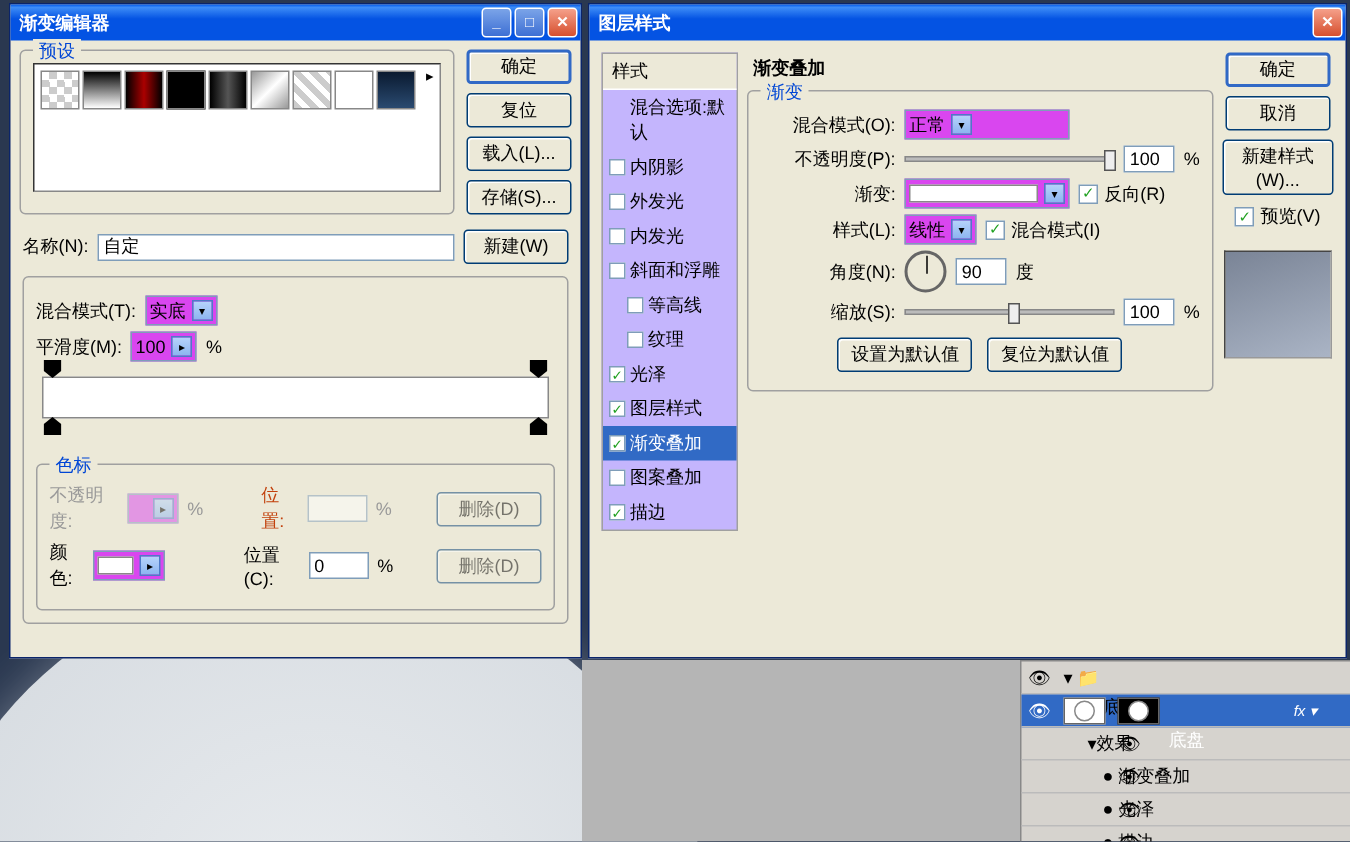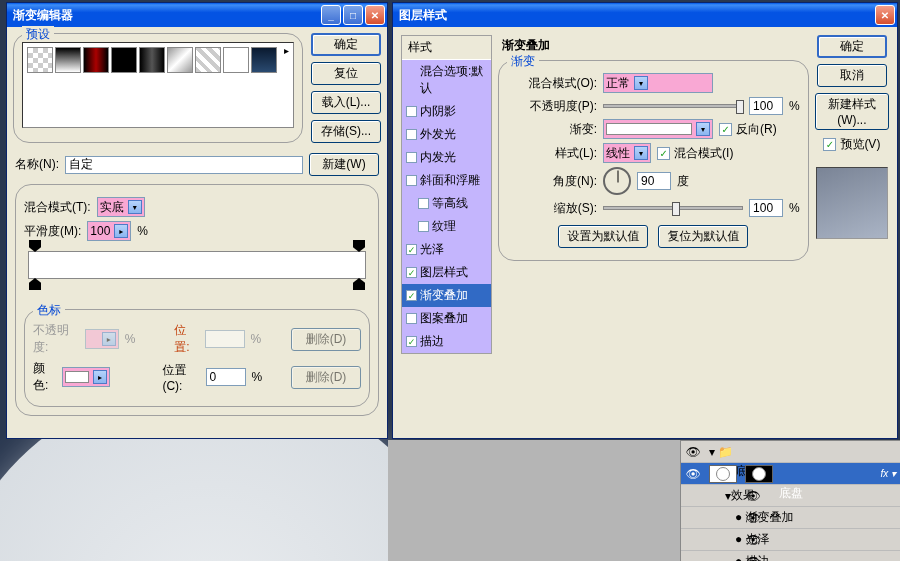--- a/index.html
+++ b/index.html
@@ -9,25 +9,25 @@
 .titlebar { height: 24px; background: linear-gradient(to bottom, #0058e8, #3e8df7 8%, #0453e3 40%, #0453e3); color: #fff; display: flex; align-items: center; padding: 0 2px 0 6px; font-weight: bold; }
 .titlebar .title { flex: 1; }
 .titlebar .wbtns { display: flex; gap: 2px; }
 .wbtn { width: 20px; height: 20px; border: 1px solid #fff; border-radius: 3px; display: flex; align-items: center; justify-content: center; font-size: 10px; font-weight: bold; cursor: pointer; }
 .wbtn.min, .wbtn.max { background: linear-gradient(#7ba4e8,#3d6fd4); color: #fff; }
 .wbtn.close { background: linear-gradient(#f5a08a,#d64f2e); color: #fff; }
 
 .btn { background: #ece9d8; border: 1px solid #003c74; border-radius: 3px; padding: 2px 8px; min-width: 70px; text-align: center; cursor: pointer; box-shadow: inset 1px 1px 0 #fff; }
 .btn.default { border: 2px solid #3169c6; padding: 1px 7px; }
 
-.fieldset { border: 1px solid #a0a0a0; border-radius: 16px; padding: 8px; position: relative; }
+.fieldset { border: 1px solid #a0a0a0; border-radius: 4px; padding: 8px; position: relative; }
 .fieldset > .legend { position: absolute; top: -8px; left: 8px; background: #ece9d8; padding: 0 4px; color: #0046d5; }
 
 .input { background: #fff; border: 1px solid #7f9db9; padding: 1px 3px; height: 18px; }
-.select { background: #f9a8d4; border: 1px solid #7f9db9; height: 20px; padding: 0 2px; display: inline-flex; align-items: center; }
+.select { background: #d946ef; border: 1px solid #7f9db9; height: 20px; padding: 0 2px; display: inline-flex; align-items: center; }
 .select .arrow { margin-left: 4px; background: linear-gradient(#b6d3fb,#8cb5f0); border: 1px solid #4e7ac7; width: 14px; height: 14px; display: flex; align-items: center; justify-content: center; font-size: 8px; }
 
 .checkbox { display: inline-flex; align-items: center; gap: 4px; }
 .checkbox .box { width: 13px; height: 13px; background: #fff; border: 1px solid #7f9db9; display: flex; align-items: center; justify-content: center; font-size: 10px; color: #21a121; }
 
 
 #grad-editor { left: 6px; top: 2px; width: 382px; height: 437px; }
 #layer-style { left: 392px; top: 2px; width: 506px; height: 437px; }
 
 .preset-row { display:flex; gap:8px; padding:6px; }
@@ -325,21 +325,21 @@
   </div>
   <div class="lp-row sel">
     <span class="eye">👁</span>
     <span class="lp-thumb">
         <span class="circ"></span>
       </span>
     <span class="lp-thumb" style="background:#000">
         <span class="circ" style="background:#fff"></span>
       </span>
     <span class="lp-name">底盘</span>
-    <span style="margin-right:4px; font-style:italic; font-size:10px;">fx ▾</span>
+    <span style="margin-right:22px; font-style:italic; font-size:10px;">fx ▾</span>
   </div>
   <div class="lp-row sub">
       <span class="eye">👁</span>
       <span style="margin-left:-40px">▾ </span>
       <span>效果</span>
     </div>
   <div id="fx-rows">
       <div class="lp-row sub">
         <span class="eye">👁</span>
         <span style="margin-left:-30px">● 渐变叠加</span>

